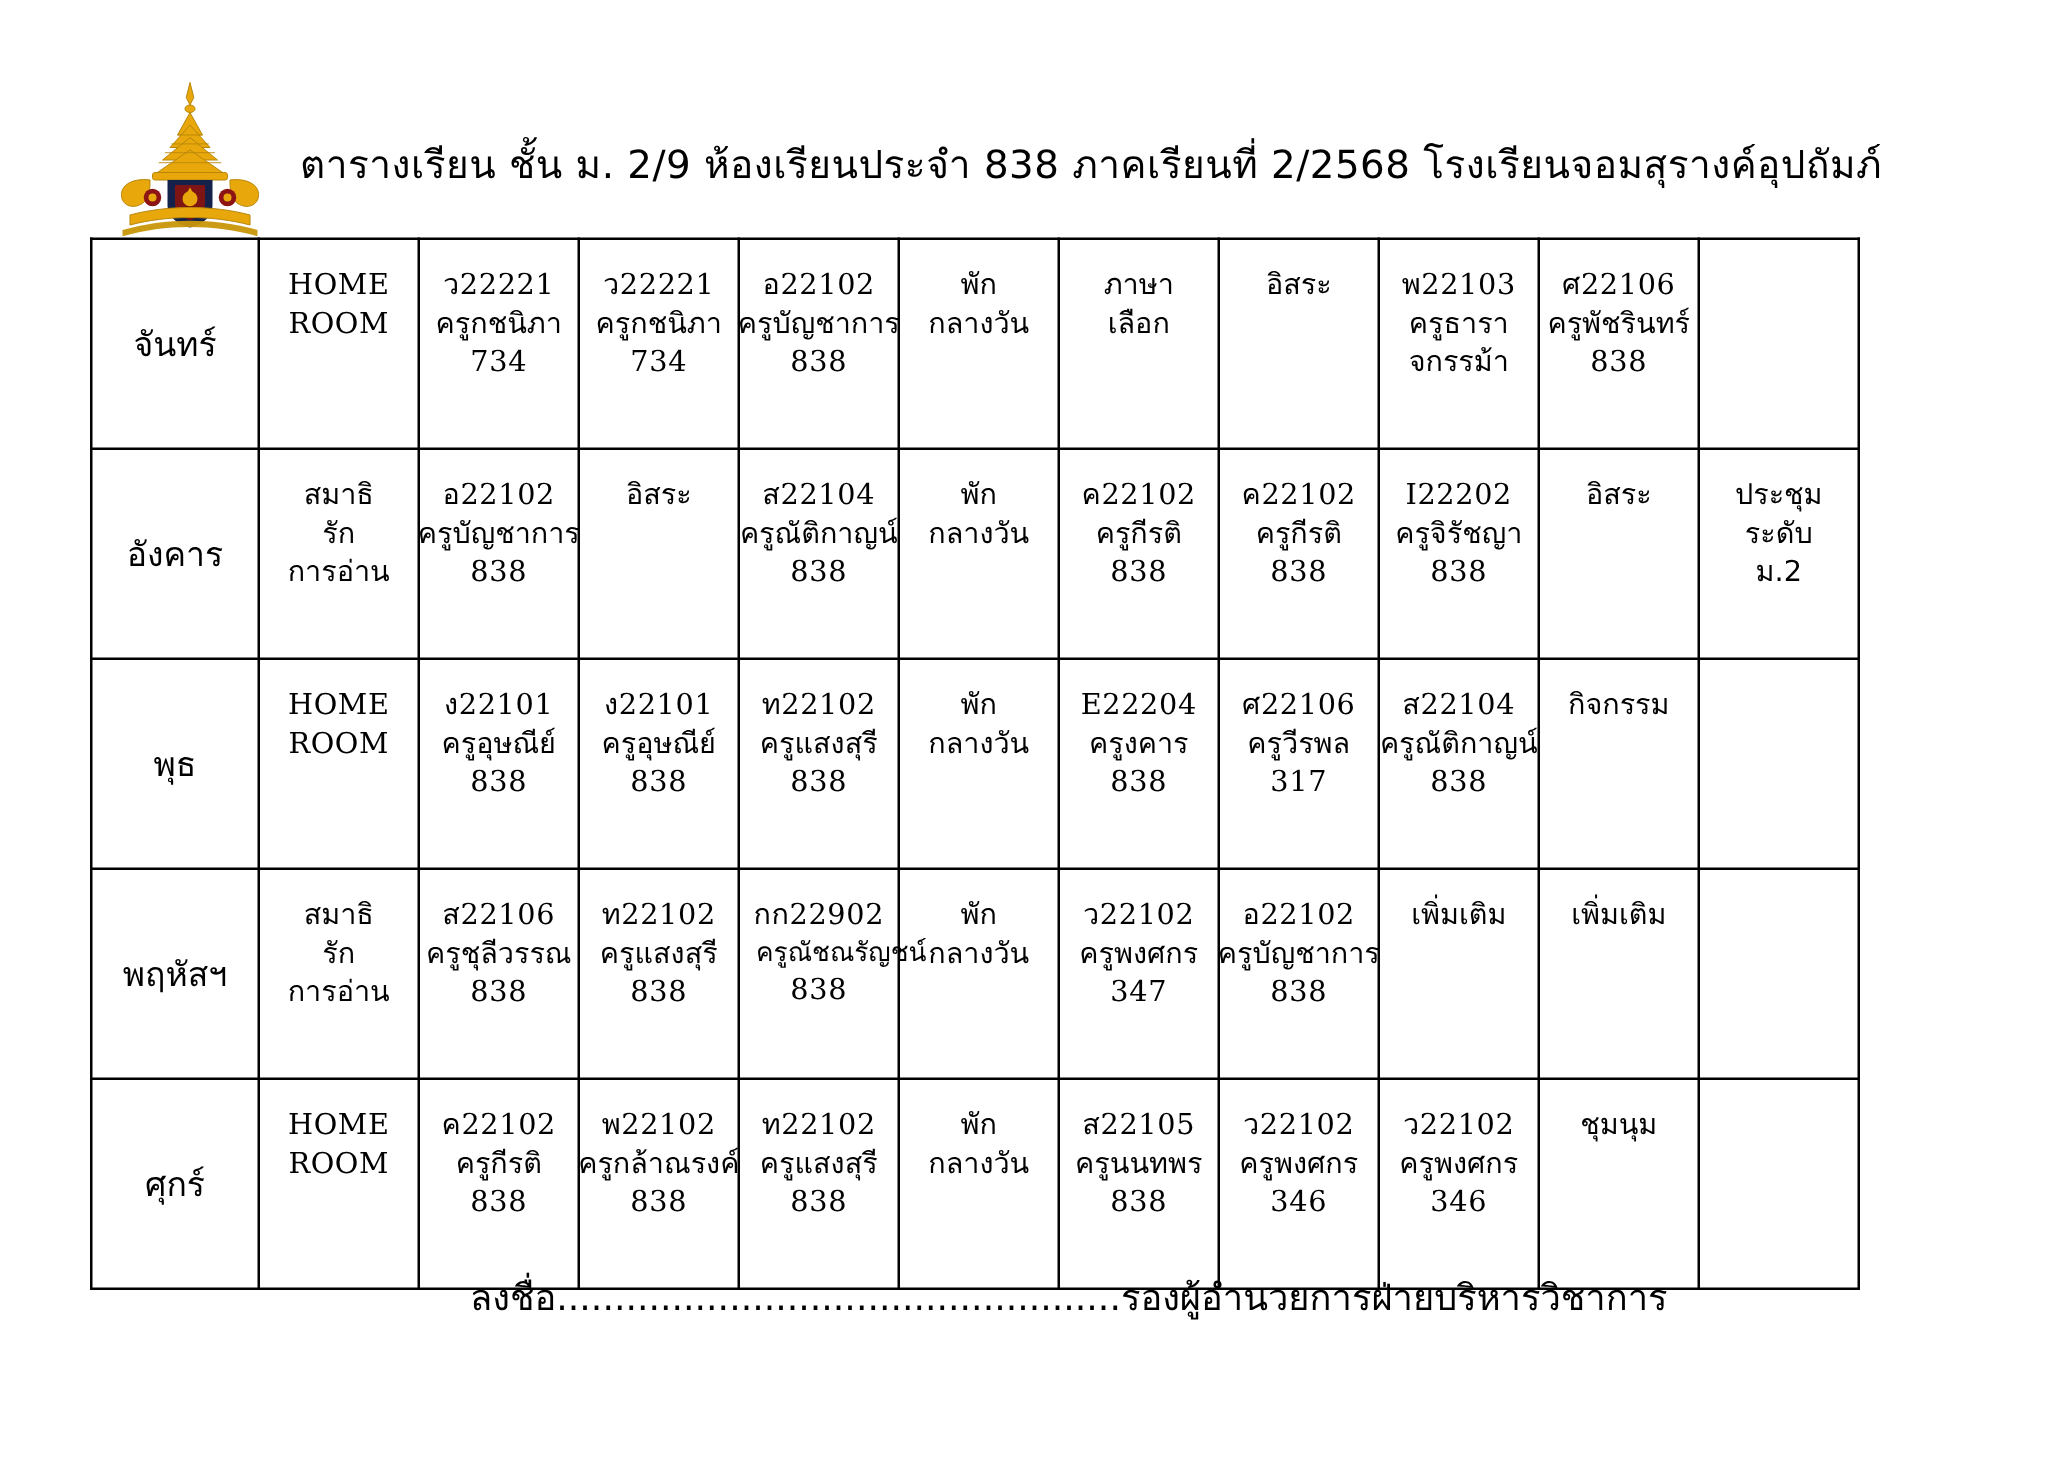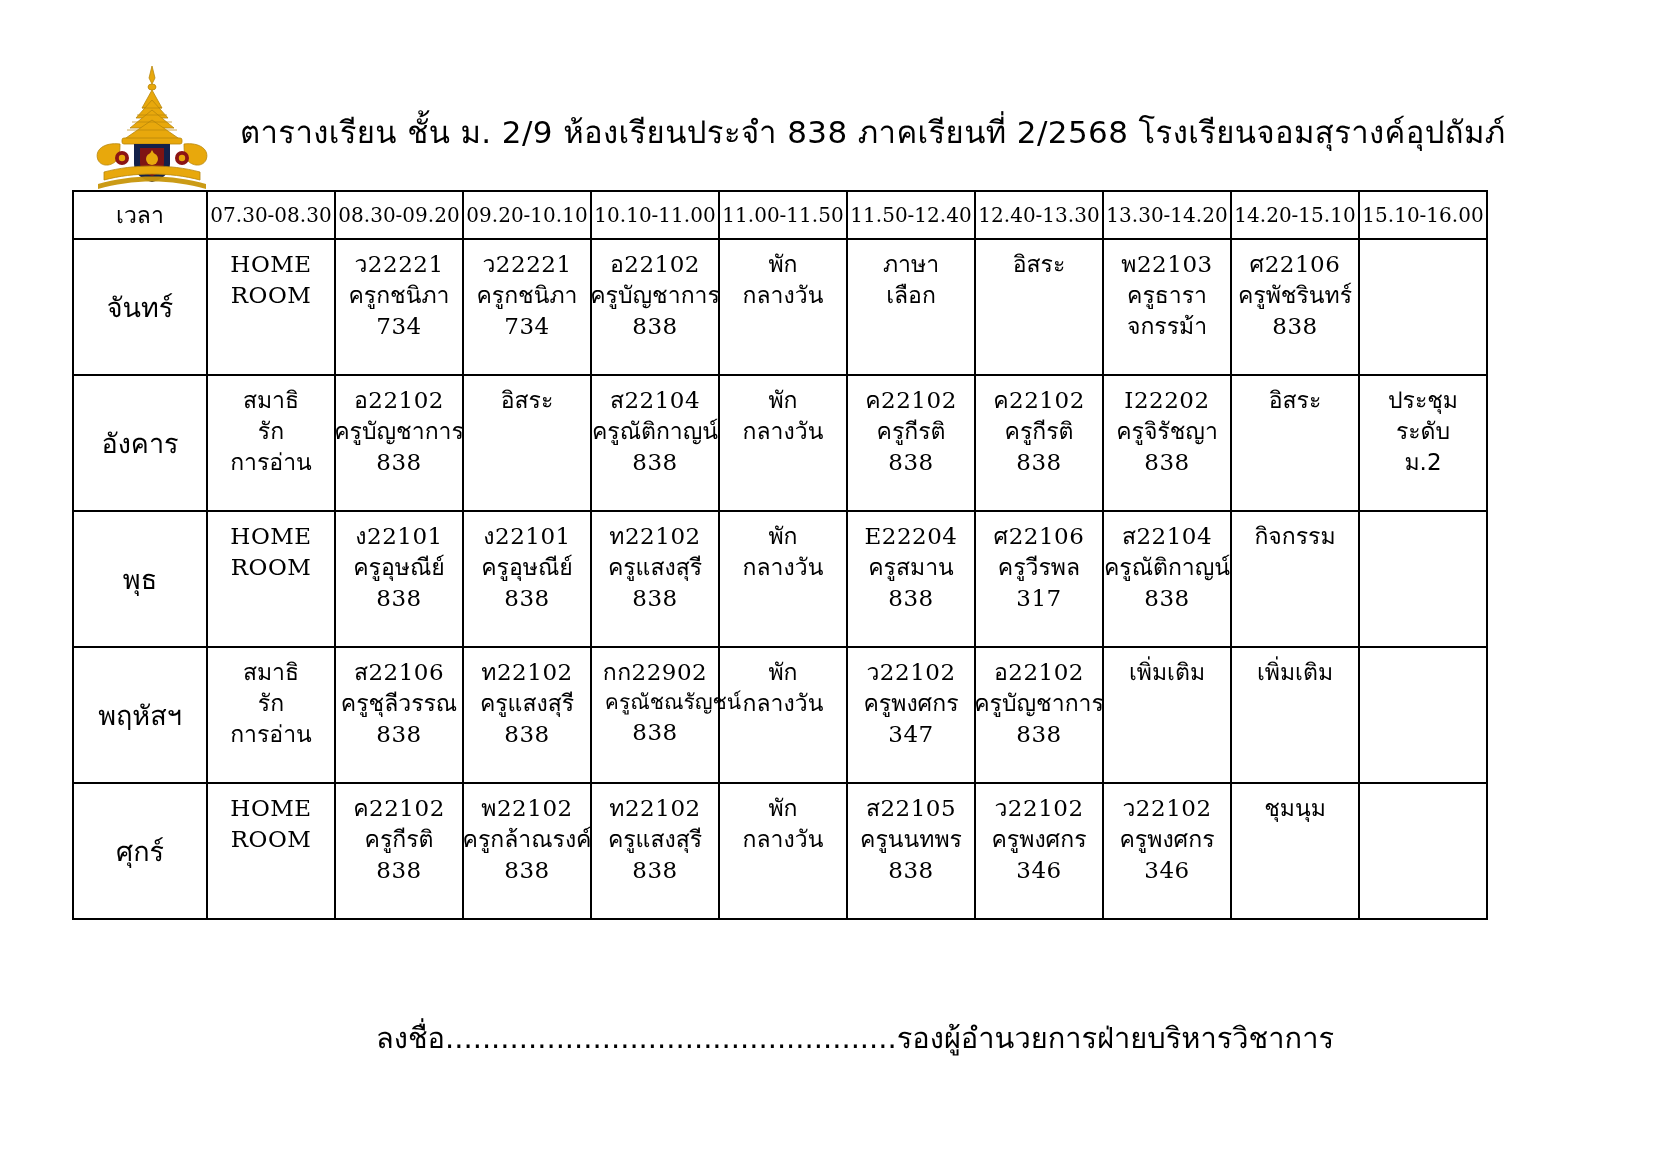--- a/index.html
+++ b/index.html
@@ -98,22 +98,22 @@
     font-size: 27px;
     font-weight: bold;
     font-family: "DejaVu Sans", "Liberation Sans", sans-serif;
   }
   tr.day-row td { height: 134px; }
   .cell {
     display: flex;
     flex-direction: column;
     justify-content: flex-start;
     align-items: center;
-    height: 134px;
-    padding-top: 12px;
+    height: 166px;
+    padding-top: 24px;
     box-sizing: border-box;
     gap: 7px;
   }
   .cell .ln {
     font-size: 23px;
     line-height: 1.05;
     white-space: nowrap;
     font-family: "DejaVu Sans", "Liberation Sans", sans-serif;
   }
   .cell .ln.code {
@@ -205,33 +205,20 @@
           <col class="c-p">
           <col class="c-p">
           <col class="c-p">
         <col class="c-p">
           <col class="c-p">
           <col class="c-p">
           <col class="c-p">
           <col class="c-p">
       </colgroup>
       <tbody>
-        <tr>
-          <td class="time-label">เวลา</td>
-          <td class="time-val">07.30-08.30</td>
-          <td class="time-val">08.30-09.20</td>
-          <td class="time-val">09.20-10.10</td>
-          <td class="time-val">10.10-11.00</td>
-          <td class="time-val">11.00-11.50</td>
-          <td class="time-val">11.50-12.40</td>
-          <td class="time-val">12.40-13.30</td>
-          <td class="time-val">13.30-14.20</td>
-          <td class="time-val">14.20-15.10</td>
-          <td class="time-val">15.10-16.00</td>
-        </tr>
       </tbody>
       <tbody id="day-rows">
           <tr class="day-row">
             <td class="day-name">จันทร์</td>
             <td>
               <div class="cell">
                 <div class="ln code">HOME</div>
                 <div class="ln code">ROOM</div>
               </div>
             </td>
@@ -390,21 +377,21 @@
             </td>
             <td>
               <div class="cell">
                 <div class="ln ">พัก</div>
                 <div class="ln ">กลางวัน</div>
               </div>
             </td>
             <td>
               <div class="cell">
                 <div class="ln code">E22204</div>
-                <div class="ln ">ครูสมาน</div>
+                <div class="ln ">ครูงคาร</div>
                 <div class="ln room">838</div>
               </div>
             </td>
             <td>
               <div class="cell">
                 <div class="ln code">ศ22106</div>
                 <div class="ln ">ครูวีรพล</div>
                 <div class="ln room">317</div>
               </div>
             </td>

